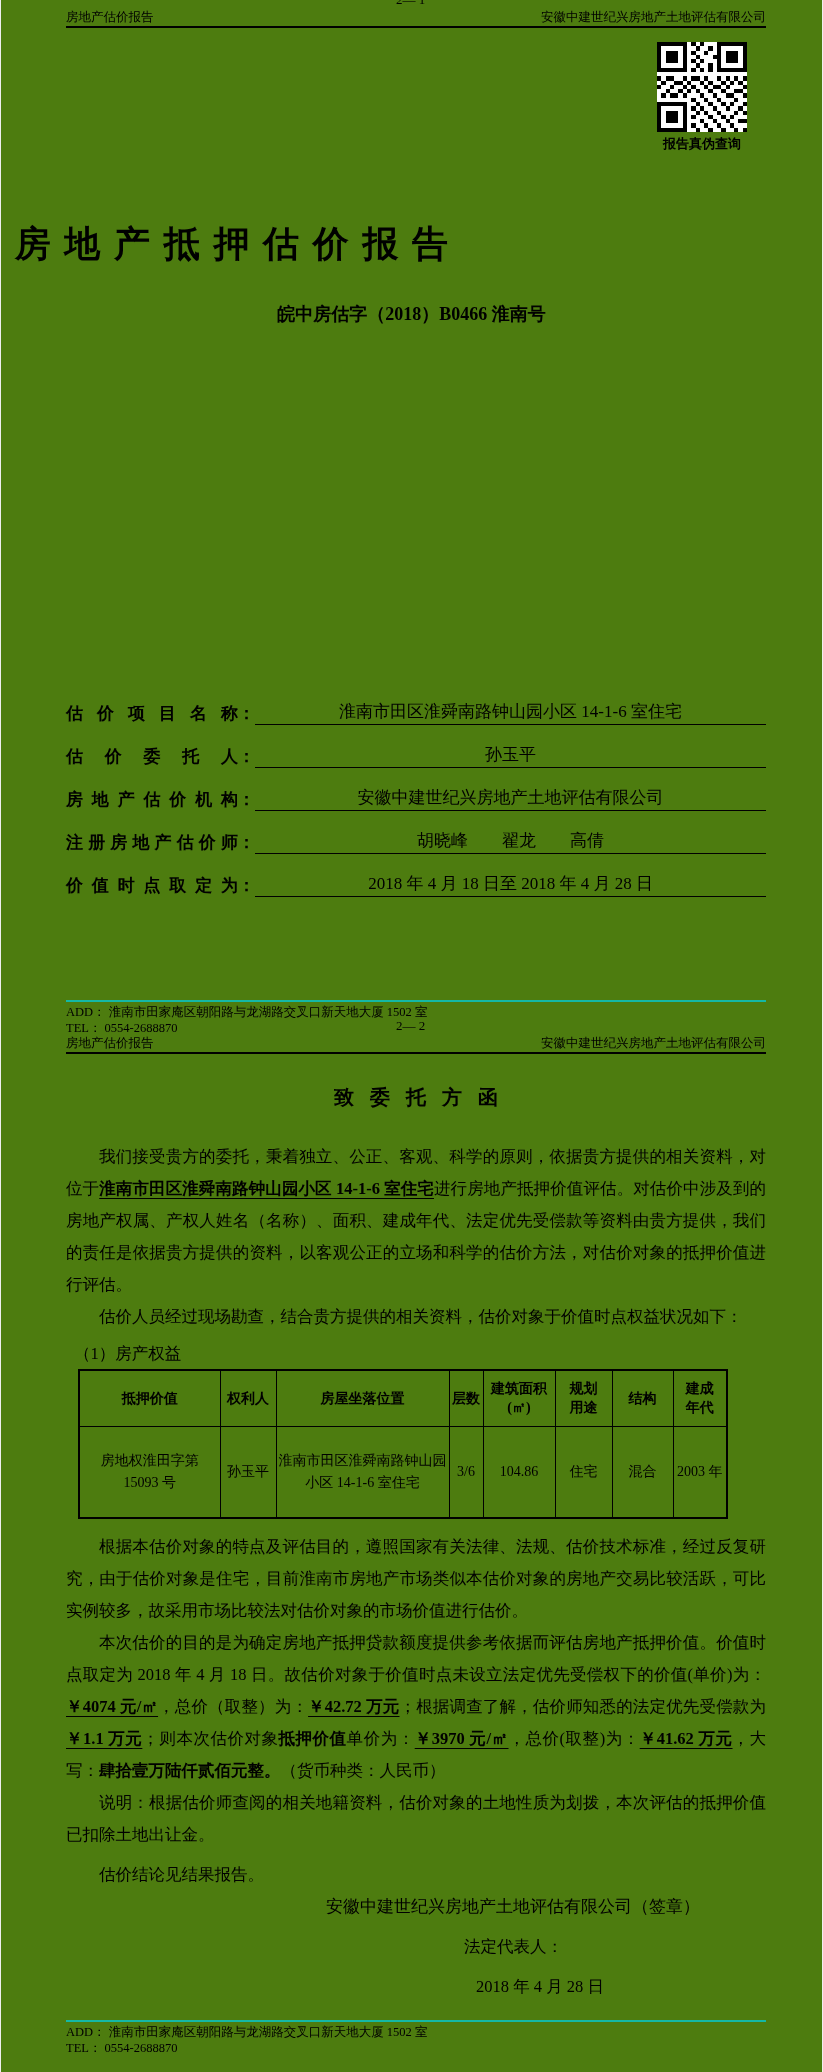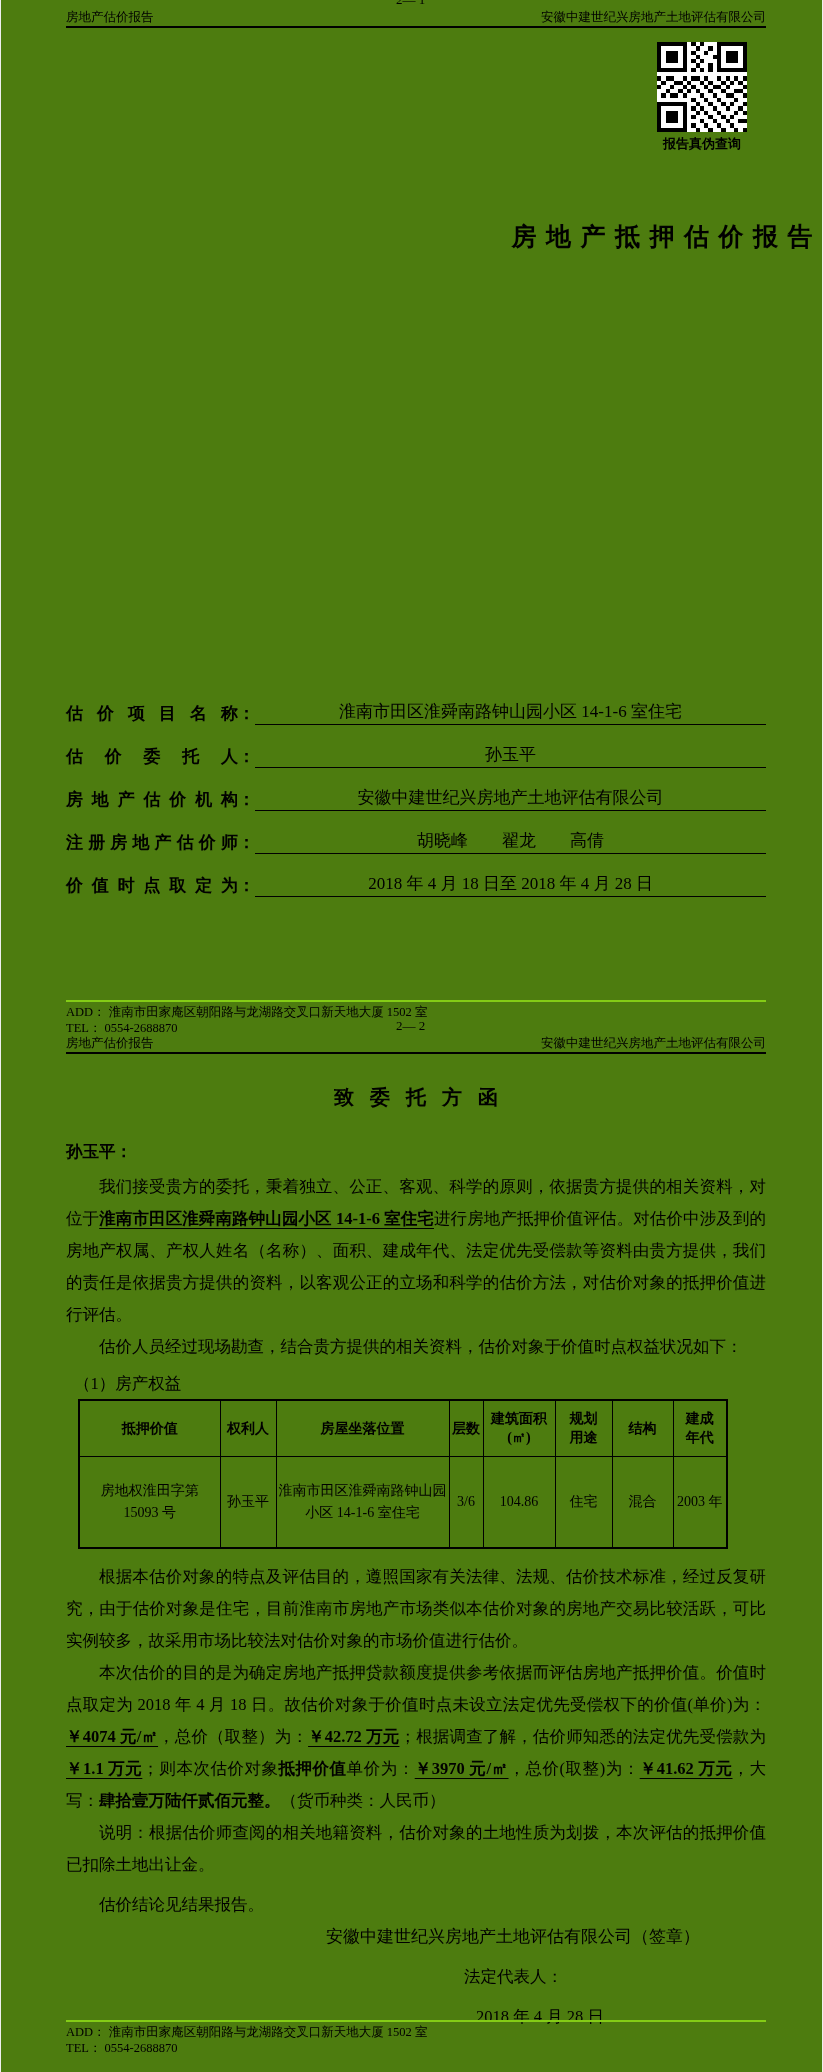--- a/index.html
+++ b/index.html
@@ -17,35 +17,35 @@
   .hdr1 { top:8px; }
   .hdr2 { top:1034px; }
 
   
   .qr { position:absolute; left:656px; top:42px; width:90px; height:90px; }
   .qr svg { display:block; width:90px; height:90px; }
   .qr-cap { position:absolute; left:650px; top:135px; width:102px; text-align:center;
             font-weight:bold; font-size:13px; }
 
   
-  .title { position:absolute; left:0; top:220px; width:100%; text-align:right;
-           font-size:25px; font-weight:bold; letter-spacing:0.38em; text-indent:0.38em;padding-left:8px; }
+  .title { position:absolute; left:0; top:220px; width:100%; text-align:left;
+           font-size:36px; font-weight:bold; letter-spacing:0.38em; text-indent:0.38em; }
   .docnum { position:absolute; left:0; top:302px; width:100%; text-align:center;
             font-size:18px; font-weight:bold; }
 
   
   .form { position:absolute; left:65px; top:682px; width:700px; }
   .frow { display:flex; align-items:flex-end; height:43px; font-size:17px; }
   .flabel { width:172px; font-weight:bold; text-align:justify; text-align-last:justify; }
   .fcolon { font-weight:bold; }
   .fvalue { flex:1; border-bottom:1px solid #000; text-align:center; white-space:pre;
             padding-bottom:1px; }
 
   
-  .foot { position:absolute; left:65px; width:700px; border-top:2px solid #84cc16;
+  .foot { position:absolute; left:65px; width:700px; border-top:2px solid #14b8a6;
           font-size:12.5px; line-height:16px; padding-top:2px; }
   .foot1 { top:1000px; }
   .foot2 { top:2020px; }
 
   
   .letter { position:absolute; left:65px; top:1056px; width:700px; }
   .letter-title { text-align:center; font-size:20px; font-weight:bold;
                   letter-spacing:0.8em; text-indent:0.8em; margin-top:28px; margin-bottom:30px; }
   .salute { font-size:16.5px; font-weight:bold; line-height:22px; margin-bottom:8px; }
   .para { font-size:16.5px; line-height:32px; text-align:justify; text-indent:2em; }
@@ -189,20 +189,21 @@
           <rect x="12" y="20" width="1" height="1"></rect>
           <rect x="15" y="20" width="1" height="1"></rect>
           <rect x="18" y="20" width="1" height="1"></rect>
           <rect x="20" y="20" width="1" height="1"></rect>
       </g>
     </svg>
   </div>
   <div class="qr-cap">报告真伪查询</div>
 
   <h1 class="title">房地产抵押估价报告</h1>
+  <div class="docnum">皖中房估字（2018）B0466 淮南号</div>
 
   <div class="form">
     <div class="frow">
       <span class="flabel">估价项目名称</span>
         <span class="fcolon">：</span>
       <span class="fvalue">淮南市田区淮舜南路钟山园小区 14-1-6 室住宅</span>
     </div>
     <div class="frow">
       <span class="flabel">估价委托人</span>
         <span class="fcolon">：</span>
@@ -231,21 +232,20 @@
   </div>
 
   <div class="hdr hdr2">
     <span class="h-left">房地产估价报告</span>
     <span class="h-center">2— 2</span>
     <span class="h-right">安徽中建世纪兴房地产土地评估有限公司</span>
   </div>
 
   <div class="letter">
     <div class="letter-title">致委托方函</div>
-    <div class="salute">孙玉平：</div>
 
     <p class="para"><span>我们接受贵方的委托，秉着独立、公正、客观、科学的原则，依据贵方提供的相关资料，对位于</span><span class="b u">淮南市田区淮舜南路钟山园小区 14-1-6 室住宅</span><span>进行房地产抵押价值评估。对估价中涉及到的房地产权属、产权人姓名（名称）、面积、建成年代、法定优先受偿款等资料由贵方提供，我们的责任是依据贵方提供的资料，以客观公正的立场和科学的估价方法，对估价对象的抵押价值进行评估。</span></p>
     <p class="para">估价人员经过现场勘查，结合贵方提供的相关资料，估价对象于价值时点权益状况如下：</p>
     <div class="list-line">（1）房产权益</div>
 
     <table class="rights">
       <colgroup>
         <col style="width:141px">
           <col style="width:56px">
           <col style="width:173px">

